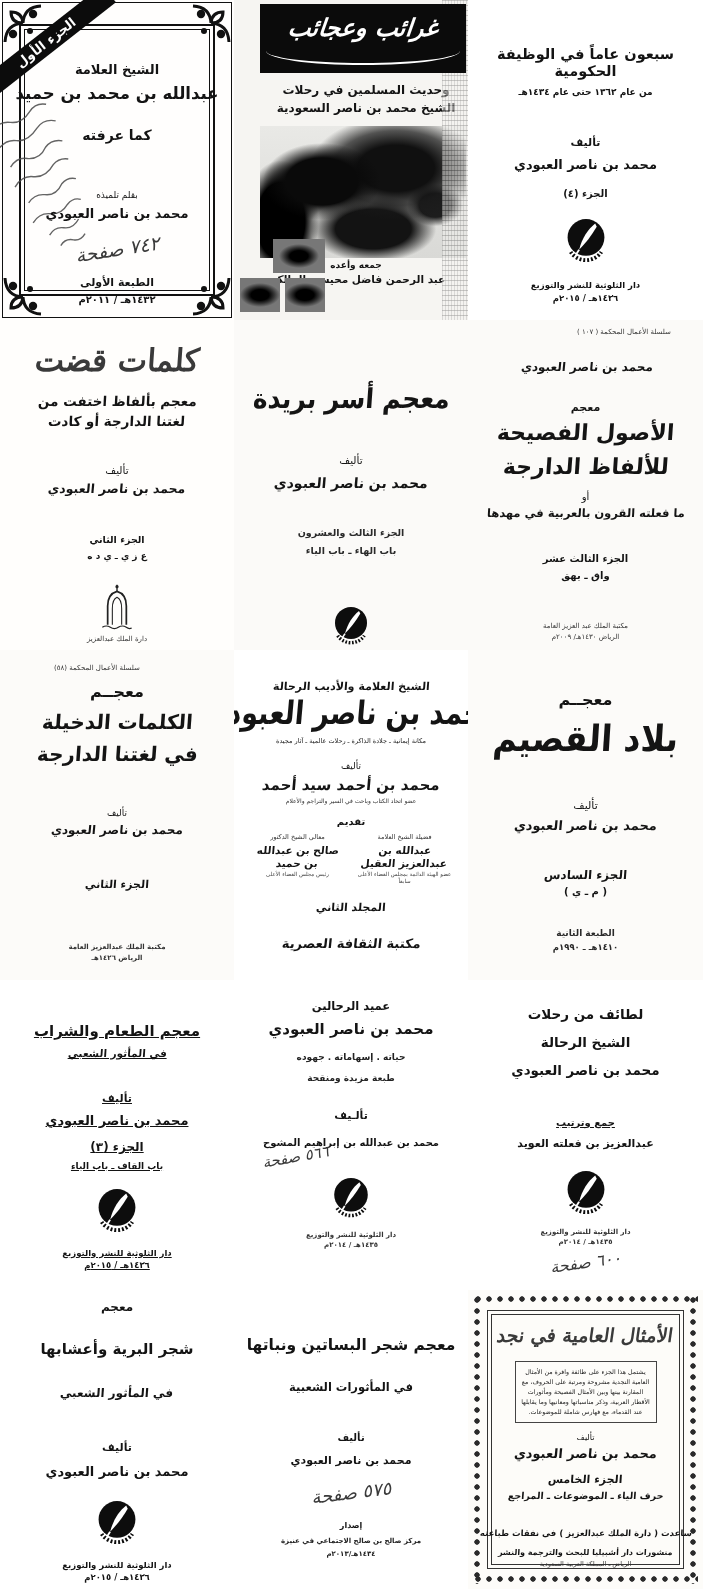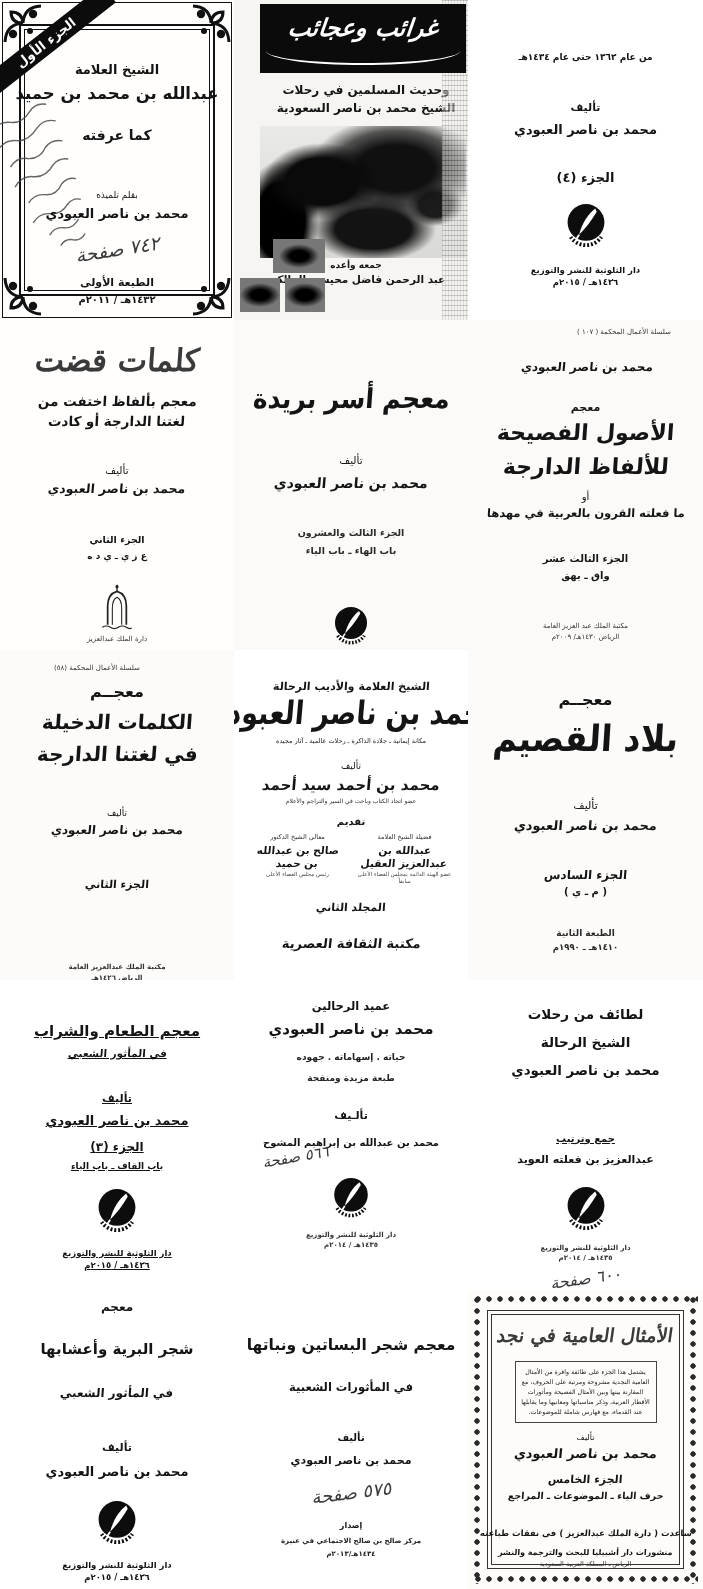--- a/index.html
+++ b/index.html
@@ -129,24 +129,25 @@
       <div style="display:flex;gap:5px;">
         <div class="thumb" style="width:40px;"></div>
         <div class="thumb" style="width:40px;"></div>
       </div>
     </div>
     <div class="b" style="font-size:9px;margin-top:2px;margin-left:10px;">جمعه وأعده</div>
     <div class="b" style="font-size:10.5px;margin-top:3px;margin-left:10px;">عبد الرحمن فاضل محيسن المالكي</div>
   </article>
 
   <article class="cover" style="padding-top:46px;">
+    <div class="b" style="font-size:14.5px;">سبعون عاماً في الوظيفة الحكومية</div>
     <div class="b" style="font-size:9px;margin-top:6px;">من عام ١٣٦٢ حتى عام ١٤٣٤هـ</div>
     <div class="b" style="font-size:11px;margin-top:38px;">تأليف</div>
     <div class="b" style="font-size:13px;margin-top:8px;letter-spacing:2px;">محمد بن ناصر العبودي</div>
-    <div class="b" style="font-size:13px;margin-top:32px;">الجزء (٤)</div>
+    <div class="b" style="font-size:10px;margin-top:16px;">الجزء (٤)</div>
     <svg class="quill" style="margin-top:16px;">
         <use href="#quill"></use>
       </svg>
     <div class="b" style="font-size:8.5px;margin-top:12px;">دار الثلوثية للنشر والتوزيع</div>
     <div class="b" style="font-size:8.5px;margin-top:2px;">١٤٣٦هـ / ٢٠١٥م</div>
   </article>
 
   <article class="cover" style="padding-top:22px;background:#fffefc;">
     <div class="b hand" style="font-size:31px;font-style:normal;transform:skewX(-4deg);">كلمات قضت</div>
     <div class="b" style="font-size:13.5px;margin-top:14px;transform:skewX(-3deg);">معجم بألفاظ اختفت من</div>
@@ -187,21 +188,21 @@
   </article>
 
   <article class="cover" style="padding-top:14px;background:#fcfbf9;">
     <div class="tiny" style="align-self:center;margin-right:40px;color:#333;">سلسلة الأعمال المحكمة (٥٨)</div>
     <div class="b" style="font-size:16px;margin-top:10px;letter-spacing:4px;">معجــم</div>
     <div class="b" style="font-size:20px;margin-top:8px;transform:skewX(-4deg);">الكلمات الدخيلة</div>
     <div class="b" style="font-size:20px;margin-top:8px;transform:skewX(-4deg);">في لغتنا الدارجة</div>
     <div style="font-size:9px;margin-top:42px;">تأليف</div>
     <div class="b" style="font-size:12px;margin-top:5px;transform:skewX(-5deg);">محمد بن ناصر العبودي</div>
     <div class="b" style="font-size:11px;margin-top:40px;transform:skewX(-4deg);">الجزء الثاني</div>
-    <div class="b tiny" style="margin-top:72px;color:#333;">مكتبة الملك عبدالعزيز العامة</div>
+    <div class="b tiny" style="margin-top:52px;color:#333;">مكتبة الملك عبدالعزيز العامة</div>
     <div class="b tiny" style="margin-top:3px;color:#333;">الرياض ١٤٢٦هـ</div>
   </article>
 
   <article class="cover" style="padding-top:30px;">
     <div class="b" style="font-size:11px;transform:skewX(-4deg);">الشيخ العلامة والأديب الرحالة</div>
     <div class="b" style="font-size:27px;margin-top:4px;letter-spacing:-1px;transform:scaleY(1.2) skewX(-6deg);white-space:nowrap;">محمد بن ناصر العبودي</div>
     <div style="font-size:6.5px;margin-top:8px;color:#222;">مكانة إيمانية ـ جلادة الذاكرة ـ رحلات عالمية ـ آثار مجيدة</div>
     <div style="font-size:9px;margin-top:16px;">تأليف</div>
     <div class="b" style="font-size:15px;margin-top:4px;transform:skewX(-5deg);">محمد بن أحمد سيد أحمد</div>
     <div style="font-size:6px;margin-top:3px;color:#333;">عضو اتحاد الكتاب وباحث في السير والتراجم والأعلام</div>
@@ -259,21 +260,21 @@
         <use href="#quill"></use>
       </svg>
     <div class="b tiny" style="margin-top:8px;color:#333;">دار الثلوثية للنشر والتوزيع</div>
     <div class="b tiny" style="margin-top:2px;color:#333;">١٤٣٥هـ / ٢٠١٤م</div>
   </article>
 
   <article class="cover" style="padding-top:26px;">
     <div class="b" style="font-size:13.5px;">لطائف من رحلات</div>
     <div class="b" style="font-size:13.5px;margin-top:12px;">الشيخ الرحالة</div>
     <div class="b" style="font-size:13.5px;margin-top:12px;">محمد بن ناصر العبودي</div>
-    <div class="b" style="font-size:10px;margin-top:54px;text-decoration:underline;">جمع وترتيب</div>
+    <div class="b" style="font-size:10px;margin-top:38px;text-decoration:underline;">جمع وترتيب</div>
     <div class="b" style="font-size:11px;margin-top:8px;">عبدالعزيز بن فعلته العويد</div>
     <svg class="quill" style="margin-top:18px;">
         <use href="#quill"></use>
       </svg>
     <div class="b tiny" style="margin-top:8px;color:#333;">دار الثلوثية للنشر والتوزيع</div>
     <div class="b tiny" style="margin-top:2px;color:#333;">١٤٣٥هـ / ٢٠١٤م</div>
     <div class="hand" style="font-size:16px;margin-top:6px;transform:rotate(-8deg);">٦٠٠ صفحة</div>
   </article>
 
   <article class="cover" style="padding-top:10px;">

